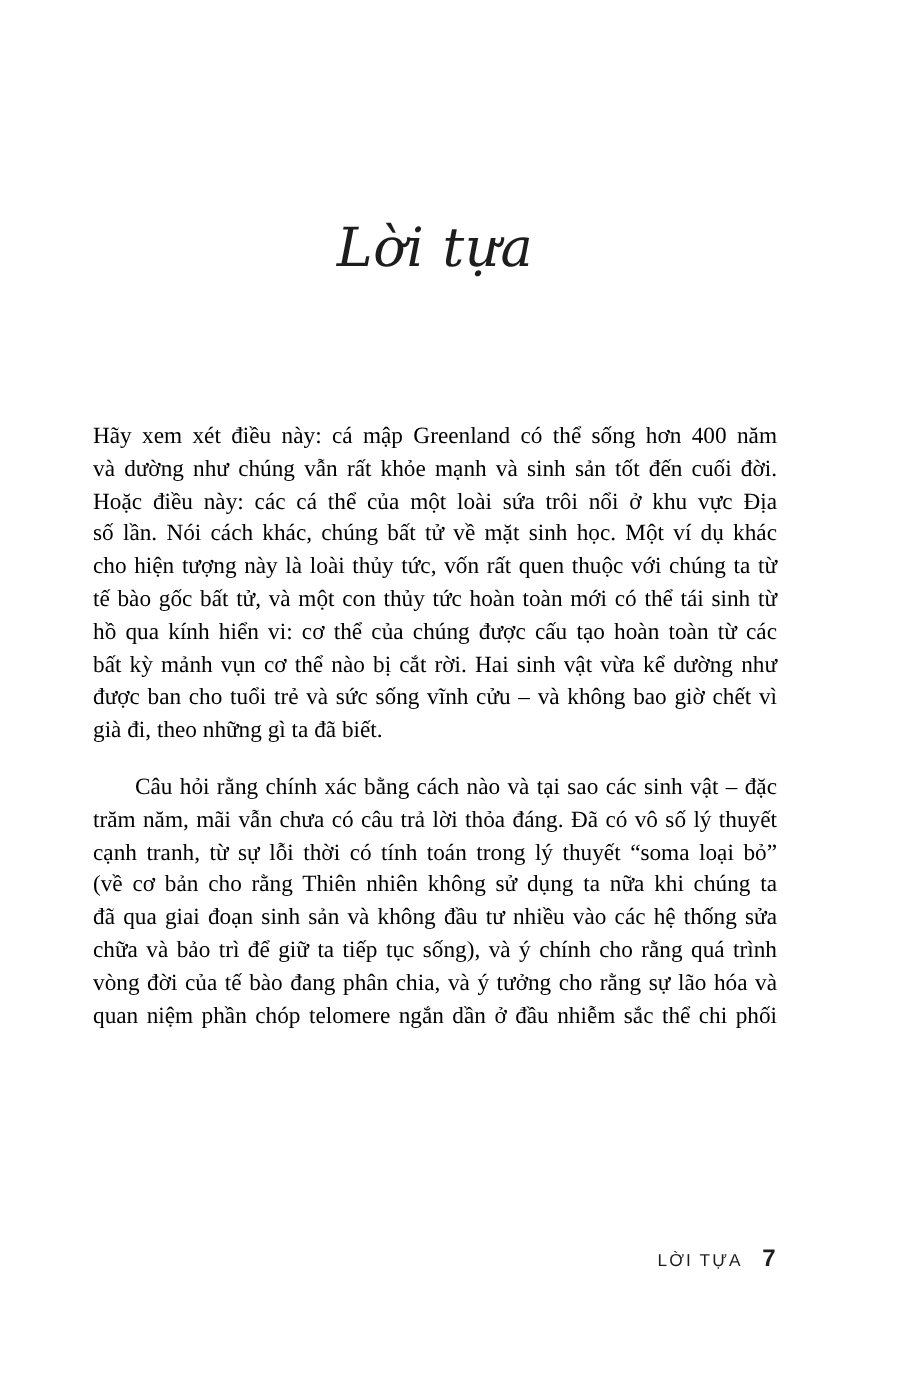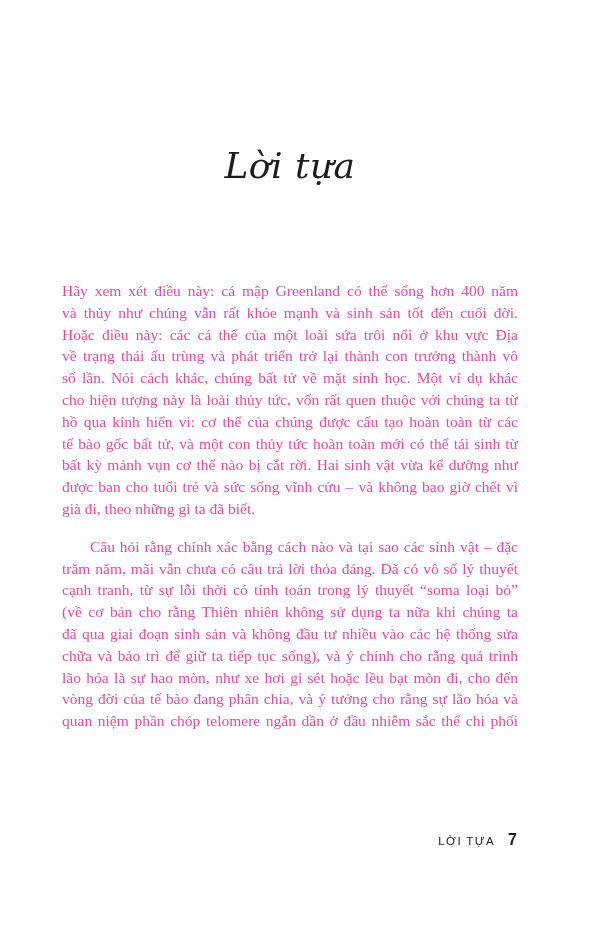--- a/index.html
+++ b/index.html
@@ -28,21 +28,21 @@
     font-size: 36px;
     line-height: 40px;
     color: #1d1d1d;
     letter-spacing: 0.5px;
   }
   .text-block {
     position: absolute;
     left: 62px;
     top: 280px;
     width: 456px;
-    color: #ec4899;
+    color: #000000;
     font-size: 15.5px;
     line-height: 21.8px;
   }
   .para + .para { margin-top: 16px; }
   .line {
     text-align: justify;
     text-align-last: justify;
   }
   .line.para-end {
     text-align: center;
@@ -71,39 +71,37 @@
 </style>
 </head>
 <body>
 
 <div class="page">
   <div class="page-title">Lời tựa</div>
 
   <div class="text-block">
       <div class="para">
         <div class="line">Hãy xem xét điều này: cá mập Greenland có thể sống hơn 400 năm</div>
-        <div class="line">và thủy như chúng vẫn rất khỏe mạnh và sinh sản tốt đến cuối đời.</div>
+        <div class="line">và dường như chúng vẫn rất khỏe mạnh và sinh sản tốt đến cuối đời.</div>
         <div class="line">Hoặc điều này: các cá thể của một loài sứa trôi nổi ở khu vực Địa</div>
-        <div class="line">về trạng thái ấu trùng và phát triển trở lại thành con trưởng thành vô</div>
         <div class="line">số lần. Nói cách khác, chúng bất tử về mặt sinh học. Một ví dụ khác</div>
         <div class="line">cho hiện tượng này là loài thủy tức, vốn rất quen thuộc với chúng ta từ</div>
+        <div class="line">tế bào gốc bất tử, và một con thủy tức hoàn toàn mới có thể tái sinh từ</div>
         <div class="line">hồ qua kính hiển vi: cơ thể của chúng được cấu tạo hoàn toàn từ các</div>
-        <div class="line">tế bào gốc bất tử, và một con thủy tức hoàn toàn mới có thể tái sinh từ</div>
         <div class="line">bất kỳ mảnh vụn cơ thể nào bị cắt rời. Hai sinh vật vừa kể dường như</div>
         <div class="line">được ban cho tuổi trẻ và sức sống vĩnh cửu – và không bao giờ chết vì</div>
         <div class="line para-end">già đi, theo những gì ta đã biết.</div>
       </div>
       <div class="para">
         <div class="line indent">Câu hỏi rằng chính xác bằng cách nào và tại sao các sinh vật – đặc</div>
         <div class="line">trăm năm, mãi vẫn chưa có câu trả lời thỏa đáng. Đã có vô số lý thuyết</div>
         <div class="line">cạnh tranh, từ sự lỗi thời có tính toán trong lý thuyết “soma loại bỏ”</div>
         <div class="line">(về cơ bản cho rằng Thiên nhiên không sử dụng ta nữa khi chúng ta</div>
         <div class="line">đã qua giai đoạn sinh sản và không đầu tư nhiều vào các hệ thống sửa</div>
         <div class="line">chữa và bảo trì để giữ ta tiếp tục sống), và ý chính cho rằng quá trình</div>
-        <div class="line">lão hóa là sự hao mòn, như xe hơi gỉ sét hoặc lều bạt mòn đi, cho đến</div>
         <div class="line">vòng đời của tế bào đang phân chia, và ý tưởng cho rằng sự lão hóa và</div>
         <div class="line">quan niệm phần chóp telomere ngắn dần ở đầu nhiễm sắc thể chi phối</div>
       </div>
     </div>
 
   <div class="footer">
     <span class="footer-label">LỜI TỰA</span>
     <span class="footer-page">7</span>
   </div>
 </div>

